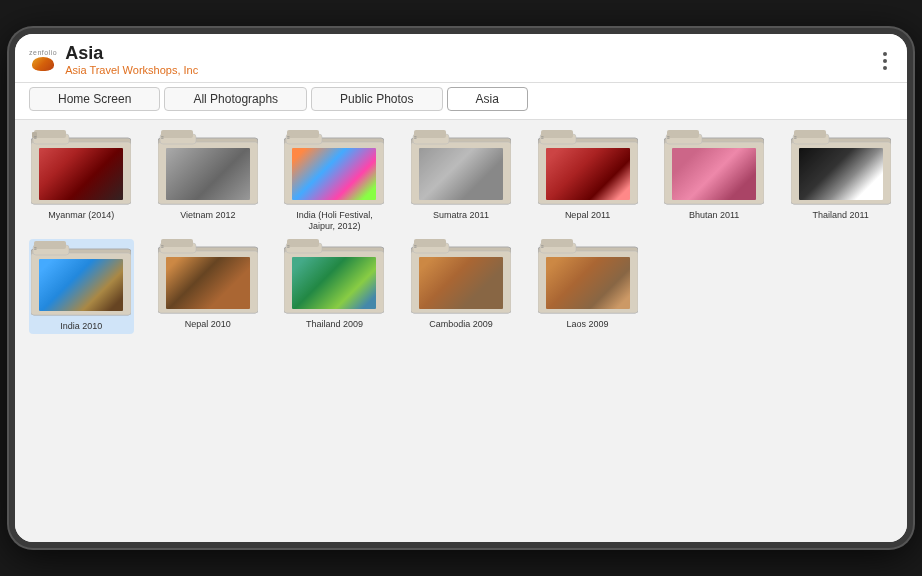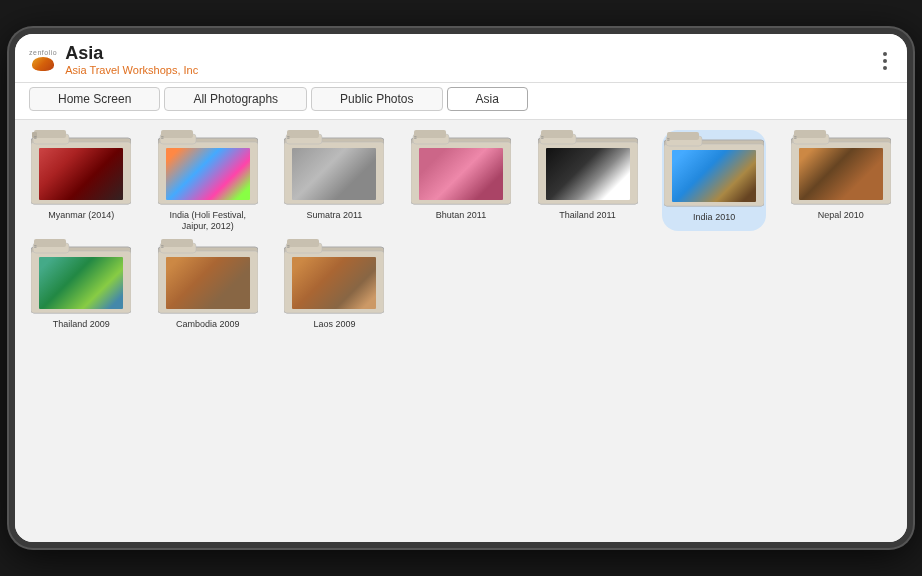--- a/index.html
+++ b/index.html
@@ -149,21 +149,21 @@
     .folder-label {
       font-size: 9px;
       color: #333;
       text-align: center;
       margin-top: 2px;
       max-width: 100px;
       line-height: 1.2;
     }
     .folder-selected {
       background: #d0e4f8;
-      border-radius: 16px;
+      border-radius: 4px;
       padding: 2px;
     }
 
     
     .thumb-myanmar { background: linear-gradient(135deg, #c44, #a22 30%, #600 60%, #322 100%); }
     .thumb-vietnam { background: linear-gradient(135deg, #aaa 0%, #888 30%, #666 60%, #999 100%); }
     .thumb-india-raj { background: linear-gradient(135deg, #c84 20%, #a63 50%, #842 80%); }
     .thumb-india-holi { background: linear-gradient(135deg, #f84 10%, #4af 40%, #f4a 70%, #8f4 90%); }
     .thumb-sumatra { background: linear-gradient(135deg, #999 0%, #bbb 40%, #888 70%); }
     .thumb-nepal { background: linear-gradient(135deg, #c44 10%, #a22 40%, #600 70%, #f88 90%); }
@@ -217,20 +217,33 @@
               <rect x="2" y="4" width="36" height="10" rx="3" fill="#d8d0c0" stroke="#bbb" stroke-width="0.5"></rect>
               <rect x="3" y="0" width="32" height="8" rx="2" fill="#c8c0b0"></rect>
               <rect x="1" y="2" width="5" height="6" rx="1" fill="#b8b0a0"></rect>
               <text x="3" y="9" font-size="5" fill="#888">≡</text>
             </svg>
             <div class="folder-thumb thumb-myanmar" style="top:18px;left:8px;right:8px;bottom:8px;position:absolute;border-radius:1px;overflow:hidden;"></div>
           </div>
           <span class="folder-label">Myanmar (2014)</span>
         </div>
 
+        <div class="folder-item">
+          <div class="folder-icon">
+            <svg viewBox="0 0 100 78" xmlns="http://www.w3.org/2000/svg">
+              <rect x="0" y="8" width="100" height="66" rx="3" fill="#c8c0b0" stroke="#aaa" stroke-width="1"></rect>
+              <rect x="0" y="12" width="100" height="62" rx="3" fill="#d8d0c0" stroke="#bbb" stroke-width="0.5"></rect>
+              <rect x="2" y="4" width="36" height="10" rx="3" fill="#d8d0c0" stroke="#bbb" stroke-width="0.5"></rect>
+              <rect x="3" y="0" width="32" height="8" rx="2" fill="#c8c0b0"></rect>
+              <text x="3" y="9" font-size="5" fill="#888">≡</text>
+            </svg>
+            <div class="folder-thumb thumb-vietnam" style="top:18px;left:8px;right:8px;bottom:8px;position:absolute;border-radius:1px;overflow:hidden;"></div>
+          </div>
+          <span class="folder-label">Vietnam 2012</span>
+        </div>
 
 
         <div class="folder-item">
           <div class="folder-icon">
             <svg viewBox="0 0 100 78" xmlns="http://www.w3.org/2000/svg">
               <rect x="0" y="8" width="100" height="66" rx="3" fill="#c8c0b0" stroke="#aaa" stroke-width="1"></rect>
               <rect x="0" y="12" width="100" height="62" rx="3" fill="#d8d0c0" stroke="#bbb" stroke-width="0.5"></rect>
               <rect x="2" y="4" width="36" height="10" rx="3" fill="#d8d0c0" stroke="#bbb" stroke-width="0.5"></rect>
               <rect x="3" y="0" width="32" height="8" rx="2" fill="#c8c0b0"></rect>
               <text x="3" y="9" font-size="5" fill="#888">≡</text>
@@ -247,20 +260,33 @@
               <rect x="0" y="12" width="100" height="62" rx="3" fill="#d8d0c0" stroke="#bbb" stroke-width="0.5"></rect>
               <rect x="2" y="4" width="36" height="10" rx="3" fill="#d8d0c0" stroke="#bbb" stroke-width="0.5"></rect>
               <rect x="3" y="0" width="32" height="8" rx="2" fill="#c8c0b0"></rect>
               <text x="3" y="9" font-size="5" fill="#888">≡</text>
             </svg>
             <div class="folder-thumb thumb-sumatra" style="top:18px;left:8px;right:8px;bottom:8px;position:absolute;border-radius:1px;overflow:hidden;"></div>
           </div>
           <span class="folder-label">Sumatra 2011</span>
         </div>
 
+        <div class="folder-item">
+          <div class="folder-icon">
+            <svg viewBox="0 0 100 78" xmlns="http://www.w3.org/2000/svg">
+              <rect x="0" y="8" width="100" height="66" rx="3" fill="#c8c0b0" stroke="#aaa" stroke-width="1"></rect>
+              <rect x="0" y="12" width="100" height="62" rx="3" fill="#d8d0c0" stroke="#bbb" stroke-width="0.5"></rect>
+              <rect x="2" y="4" width="36" height="10" rx="3" fill="#d8d0c0" stroke="#bbb" stroke-width="0.5"></rect>
+              <rect x="3" y="0" width="32" height="8" rx="2" fill="#c8c0b0"></rect>
+              <text x="3" y="9" font-size="5" fill="#888">≡</text>
+            </svg>
+            <div class="folder-thumb thumb-nepal" style="top:18px;left:8px;right:8px;bottom:8px;position:absolute;border-radius:1px;overflow:hidden;"></div>
+          </div>
+          <span class="folder-label">Nepal 2011</span>
+        </div>
 
         <div class="folder-item">
           <div class="folder-icon">
             <svg viewBox="0 0 100 78" xmlns="http://www.w3.org/2000/svg">
               <rect x="0" y="8" width="100" height="66" rx="3" fill="#c8c0b0" stroke="#aaa" stroke-width="1"></rect>
               <rect x="0" y="12" width="100" height="62" rx="3" fill="#d8d0c0" stroke="#bbb" stroke-width="0.5"></rect>
               <rect x="2" y="4" width="36" height="10" rx="3" fill="#d8d0c0" stroke="#bbb" stroke-width="0.5"></rect>
               <rect x="3" y="0" width="32" height="8" rx="2" fill="#c8c0b0"></rect>
               <text x="3" y="9" font-size="5" fill="#888">≡</text>
             </svg>

